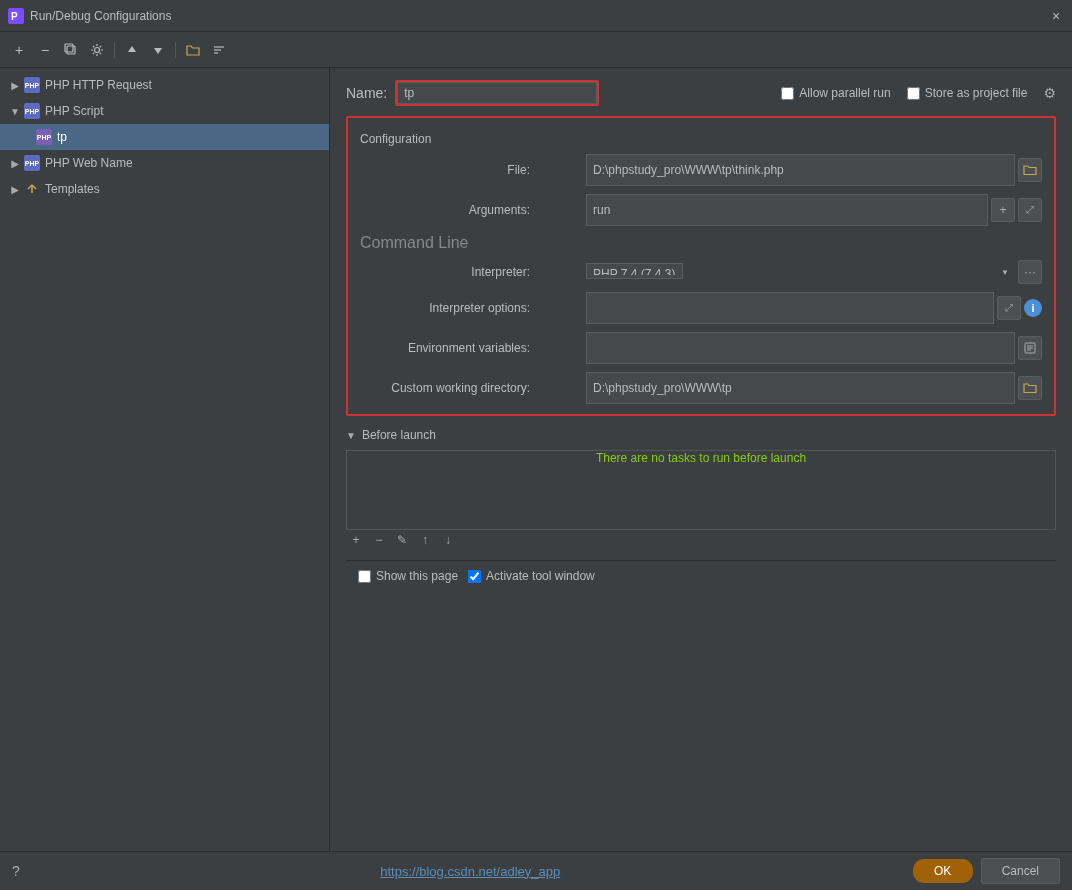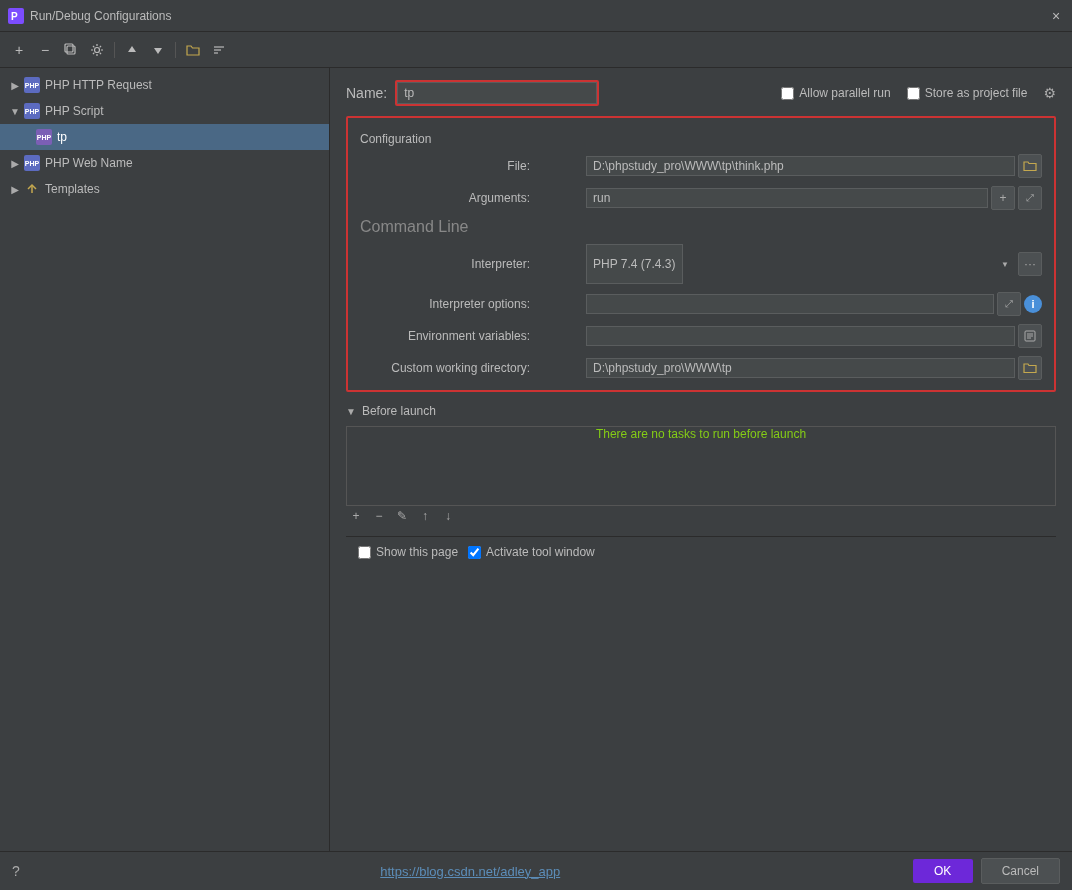--- a/index.html
+++ b/index.html
@@ -254,21 +254,21 @@
     }
 
     .form-input {
       flex: 1;
       background: #45494a;
       border: 1px solid #5a5d5e;
       color: #bbb;
       font-size: 12px;
       padding: 3px 6px;
       outline: none;
-      height: 20px;
+      height: 32px;
     }
 
     .input-with-btn {
       display: flex;
       align-items: center;
       flex: 1;
       gap: 3px;
     }
 
     .icon-btn {
@@ -292,21 +292,21 @@
       flex: 1;
       gap: 3px;
     }
     .interpreter-select {
       flex: 1;
       background: #45494a;
       border: 1px solid #5a5d5e;
       color: #bbb;
       font-size: 12px;
       padding: 3px 6px;
-      height: 40px;
+      height: 16px;
       outline: none;
       appearance: none;
       -webkit-appearance: none;
       cursor: pointer;
     }
     .select-wrapper {
       position: relative;
       flex: 1;
     }
     .select-wrapper::after {
@@ -429,27 +429,27 @@
     .footer-link {
       color: #5c8db8;
       font-size: 13px;
       margin-right: auto;
       margin-left: 8px;
       text-decoration: underline;
       cursor: pointer;
     }
 
     .btn-ok {
-      background: #6d28d9;
+      background: #a16207;
       border: none;
       color: white;
       font-size: 12px;
       padding: 5px 20px;
       cursor: pointer;
-      border-radius: 2px;
+      border-radius: 11px;
       min-width: 60px;
     }
 
     .btn-cancel {
       background: #4c5052;
       border: 1px solid #5a5d5e;
       color: #bbb;
       font-size: 12px;
       padding: 5px 20px;
       cursor: pointer;

